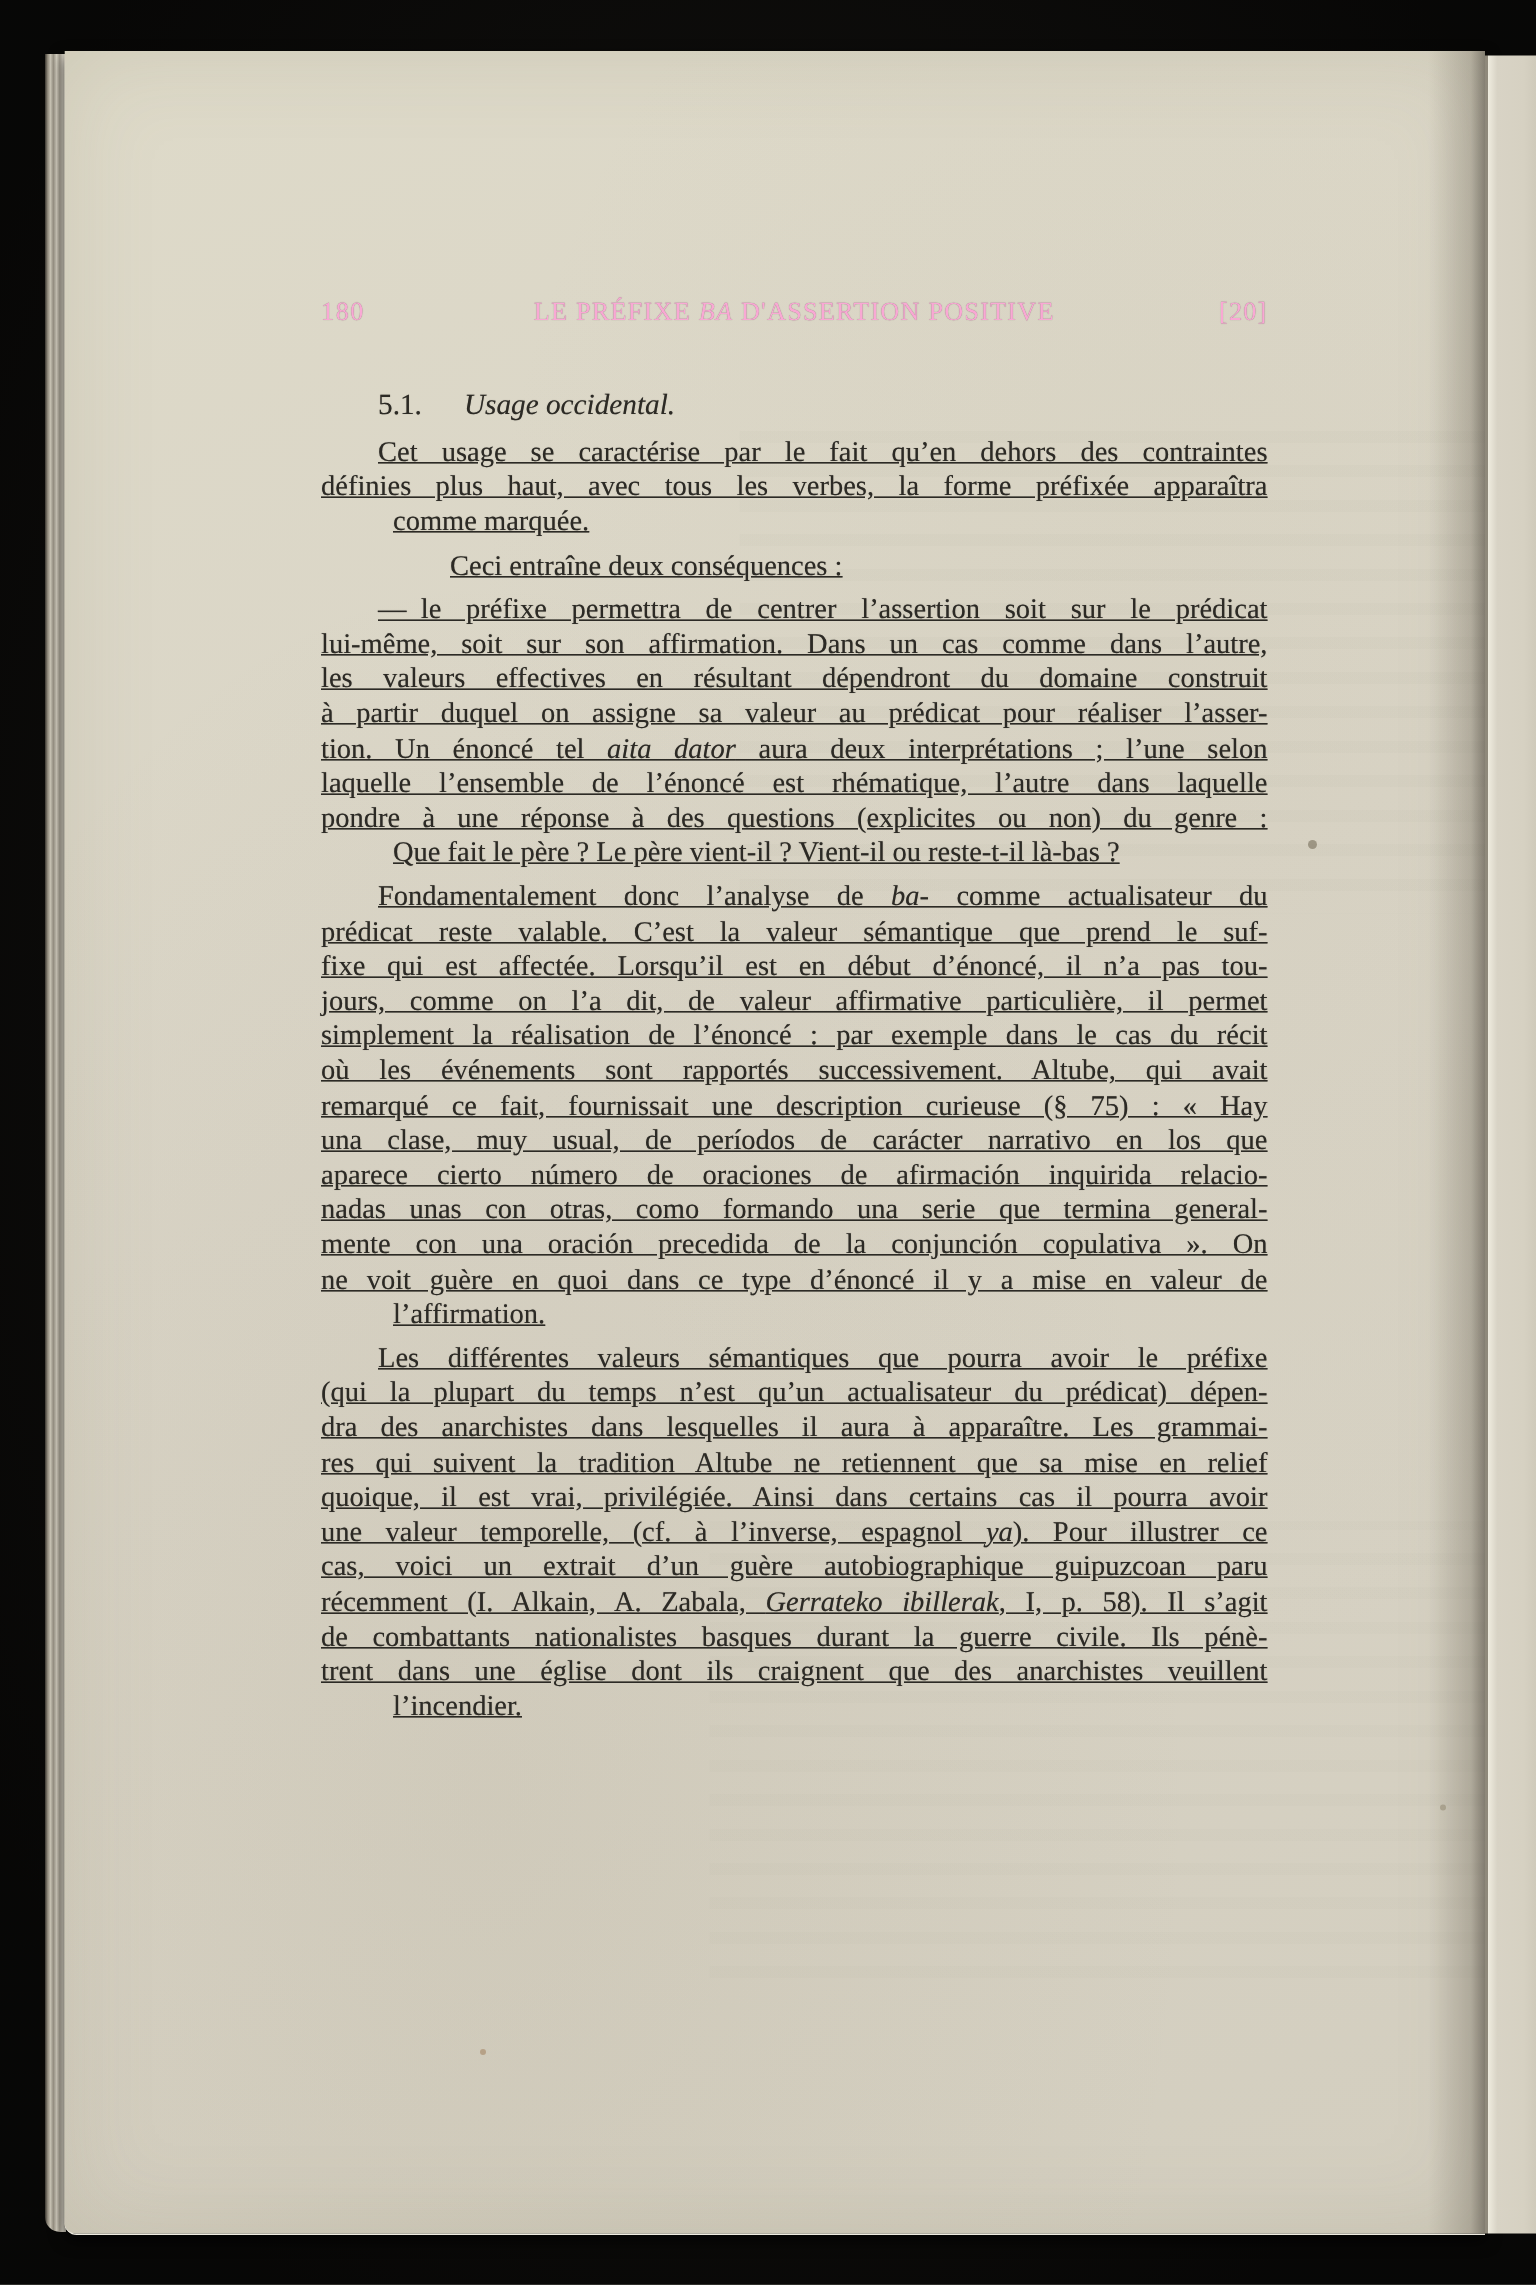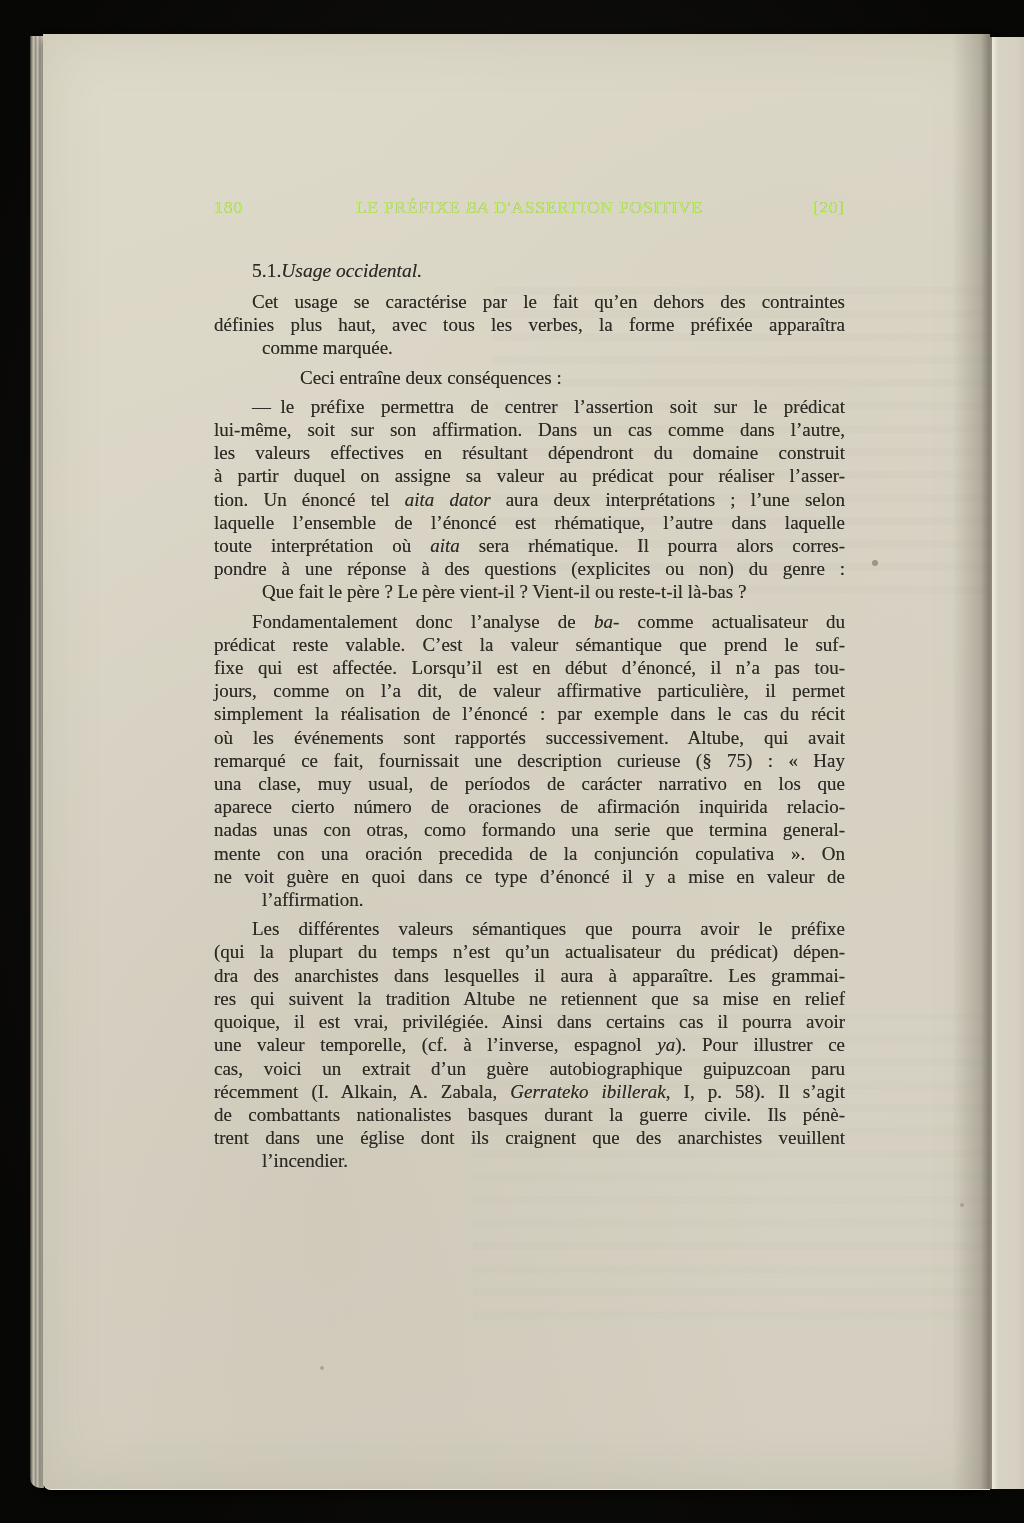--- a/index.html
+++ b/index.html
@@ -64,35 +64,35 @@
   
   .content {
     position: absolute; left: 214px; top: 196px; width: 631px;
     color: #2c2a25;
     font-size: 19px;
     text-shadow: 0 0 .5px rgba(44,42,37,.55);
   }
   .running-header {
     display: flex; align-items: flex-end;
     font-size: 17.5px; line-height: 22px; letter-spacing: .8px;
-    color: #bef264;
+    color: #f9a8d4;
   }
   .running-header .pg { width: 90px; letter-spacing: 1px; }
   .running-header .title { flex: 1; text-align: center; }
   .running-header .corner { width: 90px; text-align: right; }
 
   .section-heading {
     margin-top: 40px; line-height: 26px; padding-left: 38px;
     font-size: 19.5px;
   }
-  .section-heading .num { margin-right: 0; }
+  .section-heading .num { margin-right: 28px; }
   .section-heading .ttl { font-style: italic; text-align: right; }
 
   .body-text { margin-top: 0; }
-  .para { margin-top: 6px; }
+  .para { margin-top: 6px; text-decoration: underline; }
   .line {
     line-height: 23.2px;
     text-align: justify;
     text-align-last: justify;
   }
   .line.first { text-indent: 38px; }
   .line.lastline { text-align-last: left; margin-left: 48px; }
   i { font-style: italic; }
 </style>
 </head>
@@ -134,21 +134,20 @@
       <div class="para">
         <div class="line first lastline">Ceci entraîne deux conséquences :</div>
       </div>
       <div class="para">
         <div class="line first">— le préfixe permettra de centrer l’assertion soit sur le prédicat</div>
         <div class="line">lui-même, soit sur son affirmation. Dans un cas comme dans l’autre,</div>
         <div class="line">les valeurs effectives en résultant dépendront du domaine construit</div>
         <div class="line">à partir duquel on assigne sa valeur au prédicat pour réaliser l’asser-</div>
         <div class="line">tion. Un énoncé tel <i>aita dator</i> aura deux interprétations ; l’une selon</div>
         <div class="line">laquelle l’ensemble de l’énoncé est rhématique, l’autre dans laquelle</div>
-        <div class="line">toute interprétation où <i>aita</i> sera rhématique. Il pourra alors corres-</div>
         <div class="line">pondre à une réponse à des questions (explicites ou non) du genre :</div>
         <div class="line lastline">Que fait le père ? Le père vient-il ? Vient-il ou reste-t-il là-bas ?</div>
       </div>
       <div class="para">
         <div class="line first">Fondamentalement donc l’analyse de <i>ba-</i> comme actualisateur du</div>
         <div class="line">prédicat reste valable. C’est la valeur sémantique que prend le suf-</div>
         <div class="line">fixe qui est affectée. Lorsqu’il est en début d’énoncé, il n’a pas tou-</div>
         <div class="line">jours, comme on l’a dit, de valeur affirmative particulière, il permet</div>
         <div class="line">simplement la réalisation de l’énoncé : par exemple dans le cas du récit</div>
         <div class="line">où les événements sont rapportés successivement. Altube, qui avait</div>

